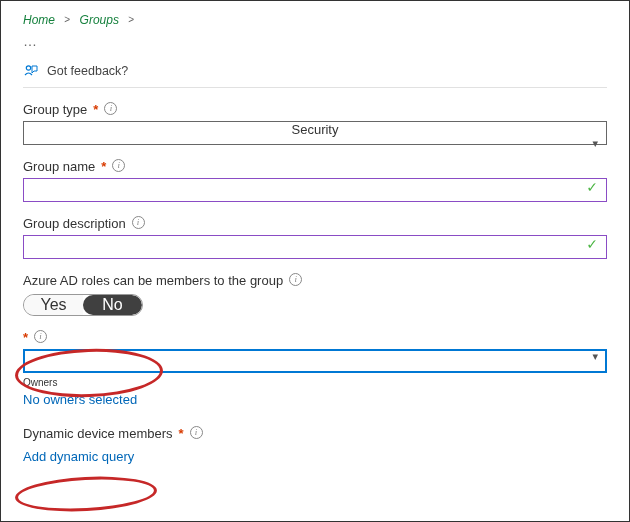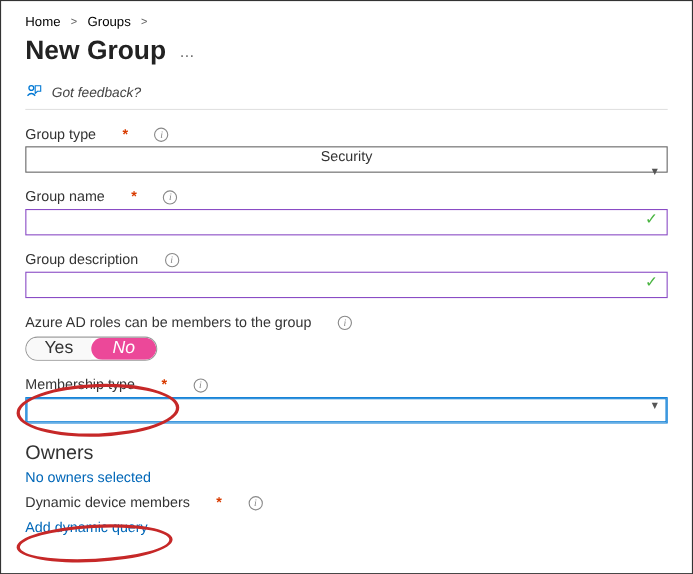--- a/index.html
+++ b/index.html
@@ -8,27 +8,27 @@
     font-family: "Segoe UI", Arial, sans-serif;
     font-size: 13px;
     color: #333;
     background: #fff;
     border: 1px solid #333;
     padding: 12px 22px 12px 22px;
     position: relative;
     overflow: hidden;
   }
   .breadcrumb { font-size: 12px; color: #0078d4; margin-bottom: 6px; }
-  .breadcrumb a { color: #000000; text-decoration: none; }
+  .breadcrumb a { color: #15803d; text-decoration: none; font-style: italic; }
   .breadcrumb .sep { color: #666; margin: 0 6px; font-size: 10px; display:inline-block; transform: translateY(-1px);}
   h1 { font-size: 24px; font-weight: 600; color: #222; margin-bottom: 14px; display: flex; align-items: center; gap: 12px;}
   h1 .ellipsis { font-size: 14px; color: #666; font-weight: 400; }
-  .feedback { display: flex; align-items: flex-end; gap: 8px; font-size: 12.5px; color: #444; margin-bottom: 8px; cursor: pointer; font-style: italic;}
+  .feedback { display: flex; align-items: center; gap: 8px; font-size: 12.5px; color: #444; margin-bottom: 8px; cursor: pointer;}
   .hr { border: none; border-top: 1px solid #e1e1e1; margin-bottom: 14px; }
-  .form-label { font-size: 13px; color: #333; display: flex; align-items: flex-end; gap: 24px; margin-top: 14px; margin-bottom: 4px; }
+  .form-label { font-size: 13px; color: #333; display: flex; align-items: flex-start; gap: 6px; margin-top: 14px; margin-bottom: 4px; }
   .req { color: #d83b01; font-weight: 600; }
   .info-icon { width: 13px; height: 13px; border: 1px solid #888; border-radius: 50%; display: inline-flex; align-items: center; justify-content: center; font-size: 9px; color: #888; font-family: serif; font-style: italic; line-height: 1; cursor: default;}
   .select-wrap, .input-wrap {
     width: 100%;
     border: 1px solid #666;
     height: 24px;
     display: flex;
     align-items: center;
     padding: 0 8px;
     font-size: 13px;
@@ -37,23 +37,23 @@
     flex-direction: column;
   }
   .select-wrap .chevron { margin-left: auto; font-size: 11px; color: #555; }
   .input-valid { border: 1px solid #8a4cc5; }
   .input-valid .check { margin-left: auto; color: #4bb543; font-size: 14px; }
   .select-focus { border: 1px solid #0078d4; box-shadow: inset 0 0 0 1px #0078d4; }
   .toggle-row { display: flex; margin-top: 6px;}
   .pill-group { display: flex; border: 1px solid #999; border-radius: 12px; overflow: hidden; height: 22px; width: 120px;}
   .pill { flex: 1; display: flex; align-items: center; justify-content: center; font-size: 16px; cursor: pointer; }
   .pill-yes { background: #f9f9f9; color: #333; }
-  .pill-no { background: #ec4899; color: #fff; border-radius: 11px; font-style: italic; }
+  .pill-no { background: #404040; color: #fff; border-radius: 11px; }
   .link { color: #0067b8; font-size: 13px; text-decoration: none; display: inline-block; margin-top: 4px; cursor: pointer;}
-  .ownerslbl { font-size: 18px; color: #333; margin-top: 16px; }
+  .ownerslbl { font-size: 10px; color: #333; margin-top: 4px; }
 
   
   .annot { position: absolute; border: 3px solid #c62828; border-radius: 50%; pointer-events: none; }
   .annot1 { left: 14px; top: 348px; width: 148px; height: 48px; transform: rotate(-2deg);}
   .annot2 { left: 14px; top: 476px; width: 142px; height: 34px; transform: rotate(-3deg);}
 
   svg.feedback-icon { flex-shrink: 0; }
 </style>
 </head>
 <body>
@@ -63,21 +63,20 @@
 
 <div class="breadcrumb">
   <a href="#">Home</a>
   <span class="sep">&gt;</span>
   <a href="#">Groups</a>
   <span class="sep">&gt;</span>
 </div>
 
 
 <h1>
-  <span>New Group</span>
   <span class="ellipsis">…</span>
 </h1>
 
 
 <div class="feedback">
   <svg class="feedback-icon" width="16" height="16" viewBox="0 0 16 16">
     <circle cx="5.5" cy="5" r="2.2" fill="none" stroke="#0078d4" stroke-width="1.2"></circle>
     <path d="M2 12 q3.5 -4 7 0" fill="none" stroke="#0078d4" stroke-width="1.2"></path>
     <path d="M9 3 h5 v5 h-3 l-2 2 z" fill="none" stroke="#0078d4" stroke-width="1"></path>
   </svg>
@@ -122,34 +121,33 @@
 </div>
 <div class="toggle-row">
   <div class="pill-group">
     <div class="pill pill-yes">Yes</div>
     <div class="pill pill-no">No</div>
   </div>
 </div>
 
 
 <div class="form-label">
-  <span>Membership type</span>
   <span class="req">*</span>
   <span class="info-icon">i</span>
 </div>
 <div class="select-wrap select-focus">
   <span class="chevron">▾</span>
 </div>
 
 
 <div class="ownerslbl">Owners</div>
 <a class="link">No owners selected</a>
 
 
-<div class="form-label" style="margin-top:8px">
+<div class="form-label" style="margin-top:19px">
   <span>Dynamic device members</span>
   <span class="req">*</span>
   <span class="info-icon">i</span>
 </div>
 <a class="link">Add dynamic query</a>
 
 
 <div class="annot annot1"></div>
 <div class="annot annot2"></div>
 

